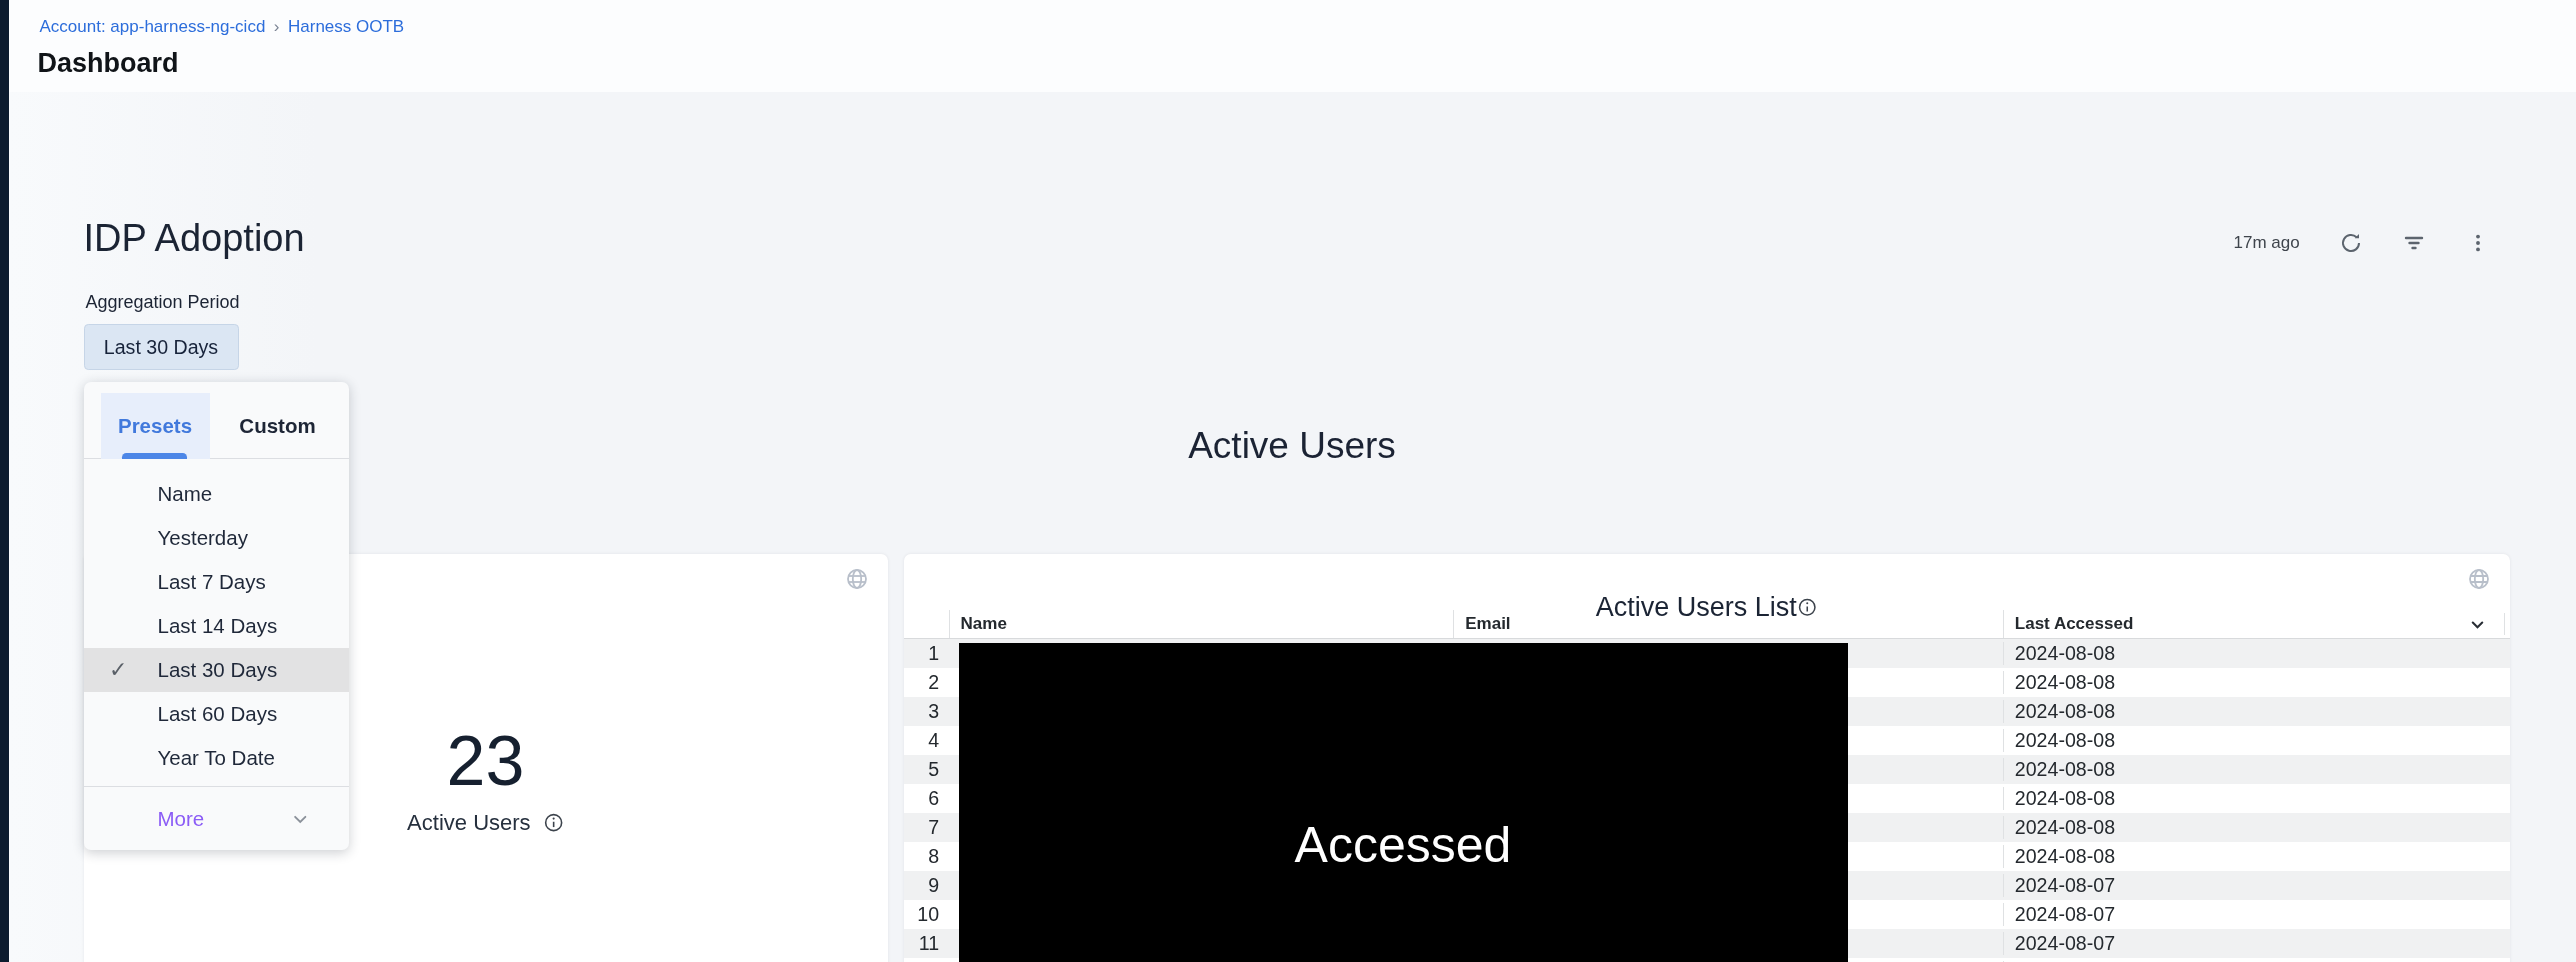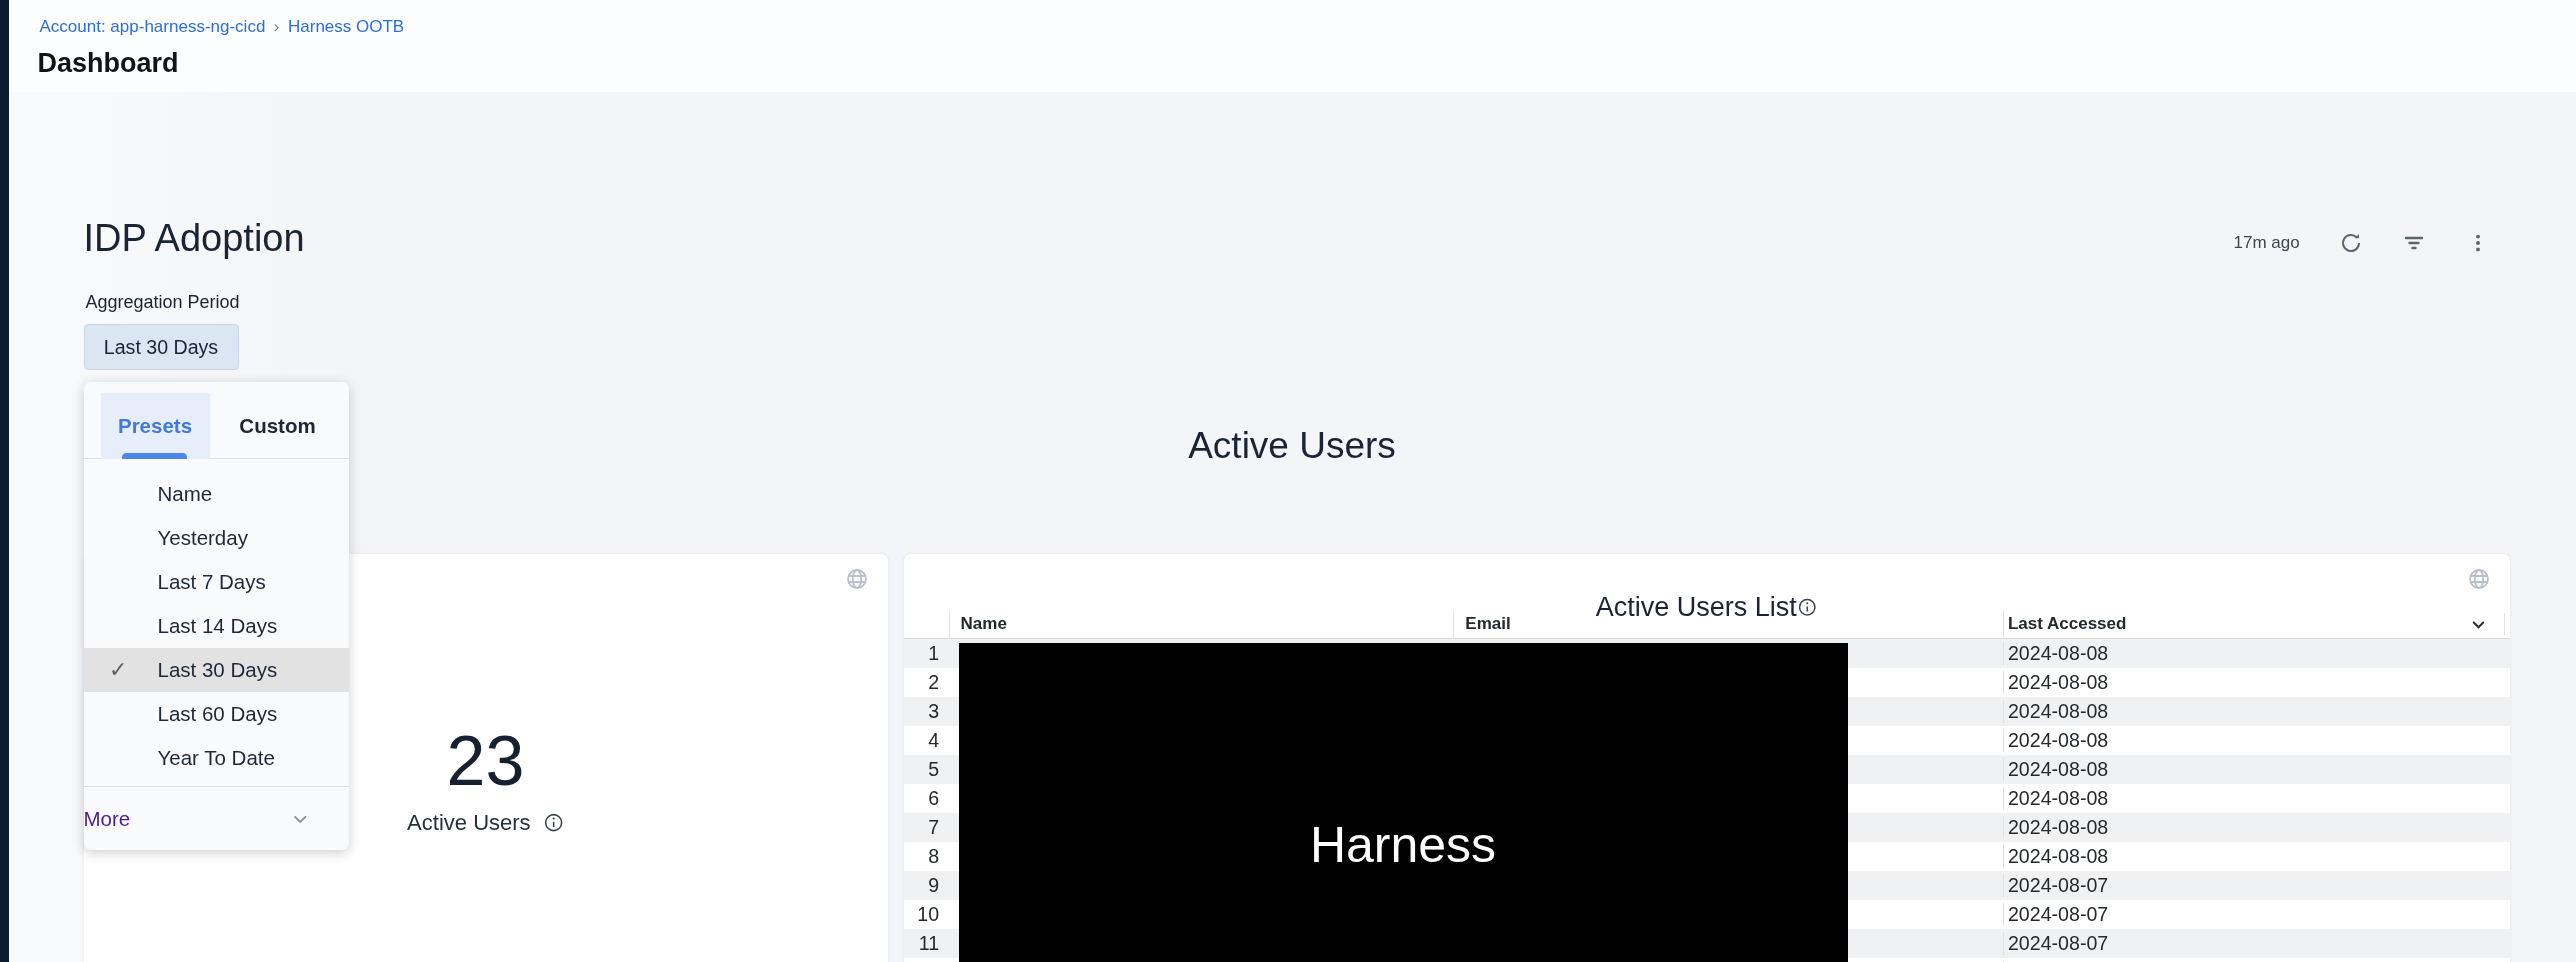--- a/index.html
+++ b/index.html
@@ -39,21 +39,21 @@
                     display:flex; align-items:center; justify-content:center; cursor:pointer; }
   .dd-tab-presets .lbl { font-size:20.5px; font-weight:700; color:#4179dc; }
   .dd-underline { position:absolute; left:21.3px; bottom:0; width:65px; height:6px; background:#4c86e7; border-radius:4.3px 4.3px 0 0; }
   .dd-tab-custom { position:absolute; left:147px; top:11px; width:94px; height:66px; display:flex; align-items:center;
                    justify-content:center; font-size:20.5px; font-weight:700; color:#1e2636; cursor:pointer; }
   .dd-list { padding-top:12.8px; }
   .dd-item { height:44px; display:flex; align-items:center; padding-left:74px; font-size:20.5px; color:#1f2839; cursor:pointer; position:relative; }
   .dd-item.selected { background:#e2e2e3; }
   .dd-item .check { position:absolute; left:25.6px; top:50%; transform:translateY(-50%); font-size:22px; color:#5a6068; }
   .dd-more { position:absolute; left:0; bottom:0; width:100%; height:64px; border-top:0.9px solid #dcdee2;
-             display:flex; align-items:center; font-size:20.5px; color:#4c1d95; cursor:pointer; }
+             display:flex; align-items:center; padding-left:74px; font-size:20.5px; color:#8b5cf6; cursor:pointer; }
   .dd-more .chev { position:absolute; right:38px; top:50%; transform:translateY(-50%); color:#8b919a; }
 
   
   .section-heading { position:absolute; left:0; top:333px; width:2567px; text-align:center;
                      font-size:37px; font-weight:500; color:#1b2334; }
 
   
   .card { position:absolute; top:462px; height:480px; background:#ffffff; border-radius:6.8px;
           box-shadow:0 0.9px 3.4px rgba(15,23,42,.08); }
   .card-globe { position:absolute; top:12.8px; right:19px; color:#b8bfca; }
@@ -68,21 +68,21 @@
   .list-title-row { position:absolute; left:0; top:38px; width:100%; display:flex; align-items:center; justify-content:center; }
   .list-title { font-size:27px; font-weight:500; color:#1b2434; }
 
   .table { position:absolute; left:0; top:56px; width:100%; }
   .thead { display:flex; height:29px; border-bottom:0.9px solid #d8dadc; font-weight:700; font-size:17px; color:#24292e; position:relative; }
   .trow  { display:flex; height:29px; font-size:19.6px; color:#24292e; align-items:center; }
   .trow:nth-child(even) { background:#f0f1f2; }
   .col-num  { width:46px;  display:flex; align-items:center; justify-content:flex-end; padding-right:9.4px; }
   .col-name { width:518px; border-left:0.9px solid #dfe1e3; display:flex; align-items:center; padding-left:11px; }
   .col-email{ width:522px; border-left:0.9px solid #dfe1e3; display:flex; align-items:center; padding-left:11px; }
-  .col-last { width:520px; border-left:0.9px solid #dfe1e3; display:flex; align-items:center; padding-left:4px; position:relative;margin-left:41px; }
+  .col-last { width:520px; border-left:0.9px solid #dfe1e3; display:flex; align-items:center; padding-left:11px; position:relative;margin-left:41px; }
   .sort-chevron { position:absolute; right:22px; top:5.1px; color:#2a2f36; cursor:pointer; }
   .head-end-divider { position:absolute; right:5.1px; top:3.4px; width:0.9px; height:22px; background:#dfe1e3; }
 
   
   .redaction { position:absolute; left:950px; top:551px; width:889px; height:403px; background:#000;
                z-index:20; display:flex; align-items:center; justify-content:center; }
   .redaction span { color:#ffffff; font-size:50px; }
 
   svg { display:block; }
 </style>
@@ -262,21 +262,21 @@
           <div class="col-num">12</div>
           <div class="col-name"></div>
           <div class="col-email"></div>
           <div class="col-last">2024-07-31</div>
         </div>
 
     </div>
   </section>
 
   <div class="redaction">
-    <span>Harness</span>
+    <span>Accessed</span>
   </div>
 
   <div class="dropdown">
     <div class="dd-tabs">
       <div class="dd-tab-presets">
         <span class="lbl">Presets</span>
         <span class="dd-underline"></span>
       </div>
       <div class="dd-tab-custom">Custom</div>
     </div>

